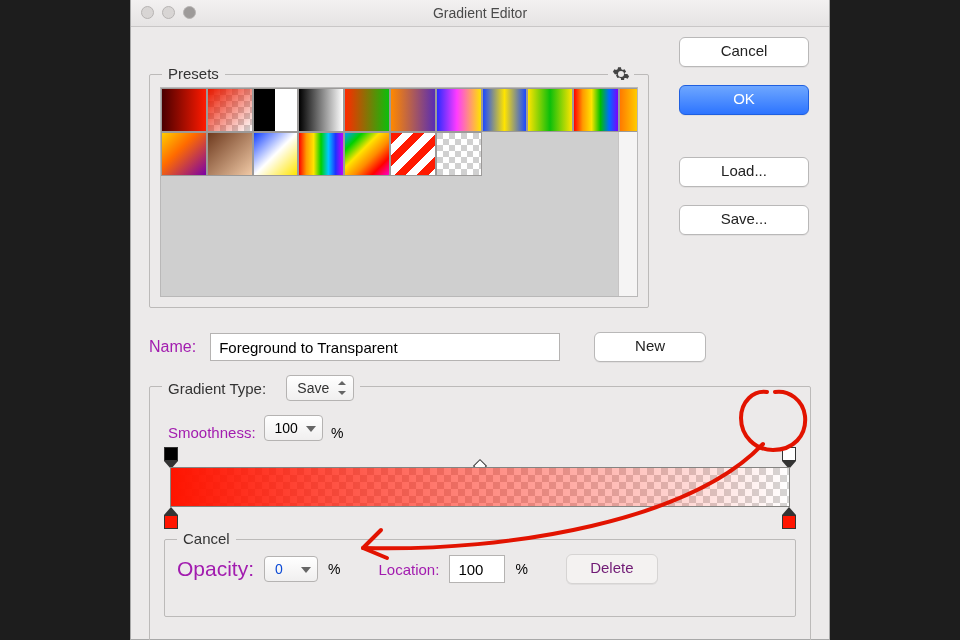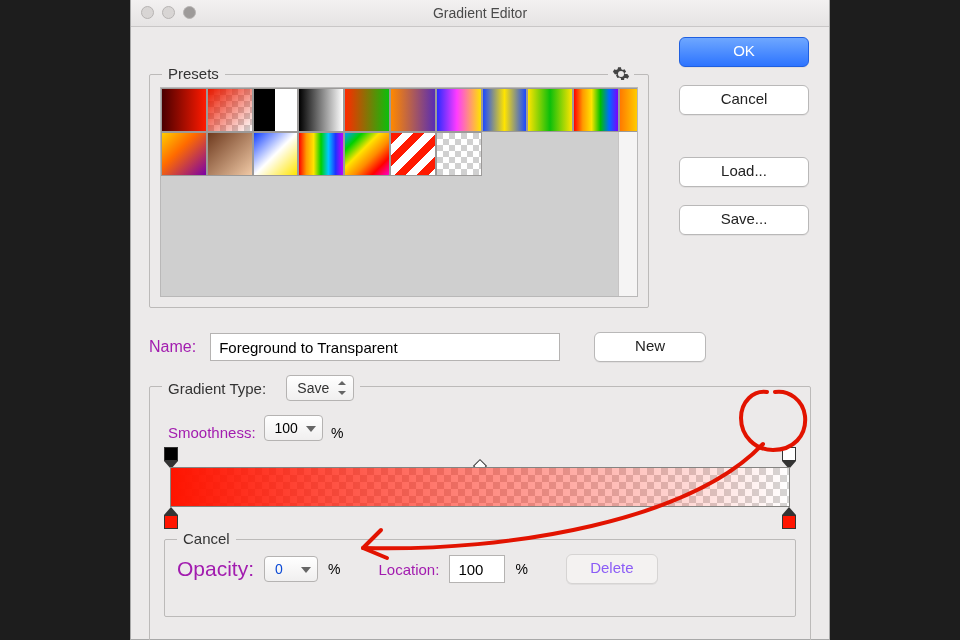--- a/index.html
+++ b/index.html
@@ -66,21 +66,21 @@
 .stop.bottom .tip{border-bottom:8px solid #333;}
 .stop .box{width:14px;height:14px;border:1px solid #333;box-sizing:border-box;}
 .stop.top{top:-4px;}
 .stop.top .box{margin-bottom:0;}
 .stop.bottom{top:56px;}
 .mid-diamond{position:absolute;top:10px;left:50%;transform:translateX(-50%) rotate(45deg);width:8px;height:8px;border:1px solid #333;background:#fff;}
 
 .stops-fs{margin-top:8px;padding:12px 12px 8px 12px;height:56px;}
 .stopsrow{display:flex;align-items:center;gap:10px;margin-top:2px;}
 .numinput{width:56px;}
-.btn.disabled{color:#8b5cf6;border-color:#d6d4d3;background:#f4f2f1;}
+.btn.disabled{color:#701a75;border-color:#d6d4d3;background:#f4f2f1;}
 
 .anno{position:absolute;inset:0;pointer-events:none;}
 </style>
 </head>
 <body>
 
 <div class="stage">
   <div class="dialog">
 
     <div class="titlebar">
@@ -88,22 +88,22 @@
         <div class="tl"></div>
         <div class="tl"></div>
         <div class="tl last"></div>
       </div>
       <span>Gradient Editor</span>
     </div>
 
     <div class="body">
 
       <div class="rcol">
+        <div class="btn">Cancel</div>
         <div class="btn primary">OK</div>
-        <div class="btn">Cancel</div>
         <div style="height:6px"></div>
         <div class="btn">Load...</div>
         <div class="btn">Save...</div>
       </div>
 
       <div class="fs presets-fs">
         <div class="legend">Presets</div>
         <div class="gear">
           <svg width="18" height="18" viewBox="0 0 24 24">
               <path fill="#444" d="M12 8a4 4 0 1 0 0 8 4 4 0 0 0 0-8zm9 4a7 7 0 0 1-.1 1.2l2 1.6-2 3.4-2.4-.9a7 7 0 0 1-2 .1l-.4 2.6h-4l-.4-2.6a7 7 0 0 1-2-.9l-2.4.9-2-3.4 2-1.6A7 7 0 0 1 3 12a7 7 0 0 1 .1-1.2l-2-1.6 2-3.4 2.4.9a7 7 0 0 1 2-.9L8 3h4l.4 2.6a7 7 0 0 1 2 .9l2.4-.9 2 3.4-2 1.6c0 .4.2.8.2 1.4z"></path>

